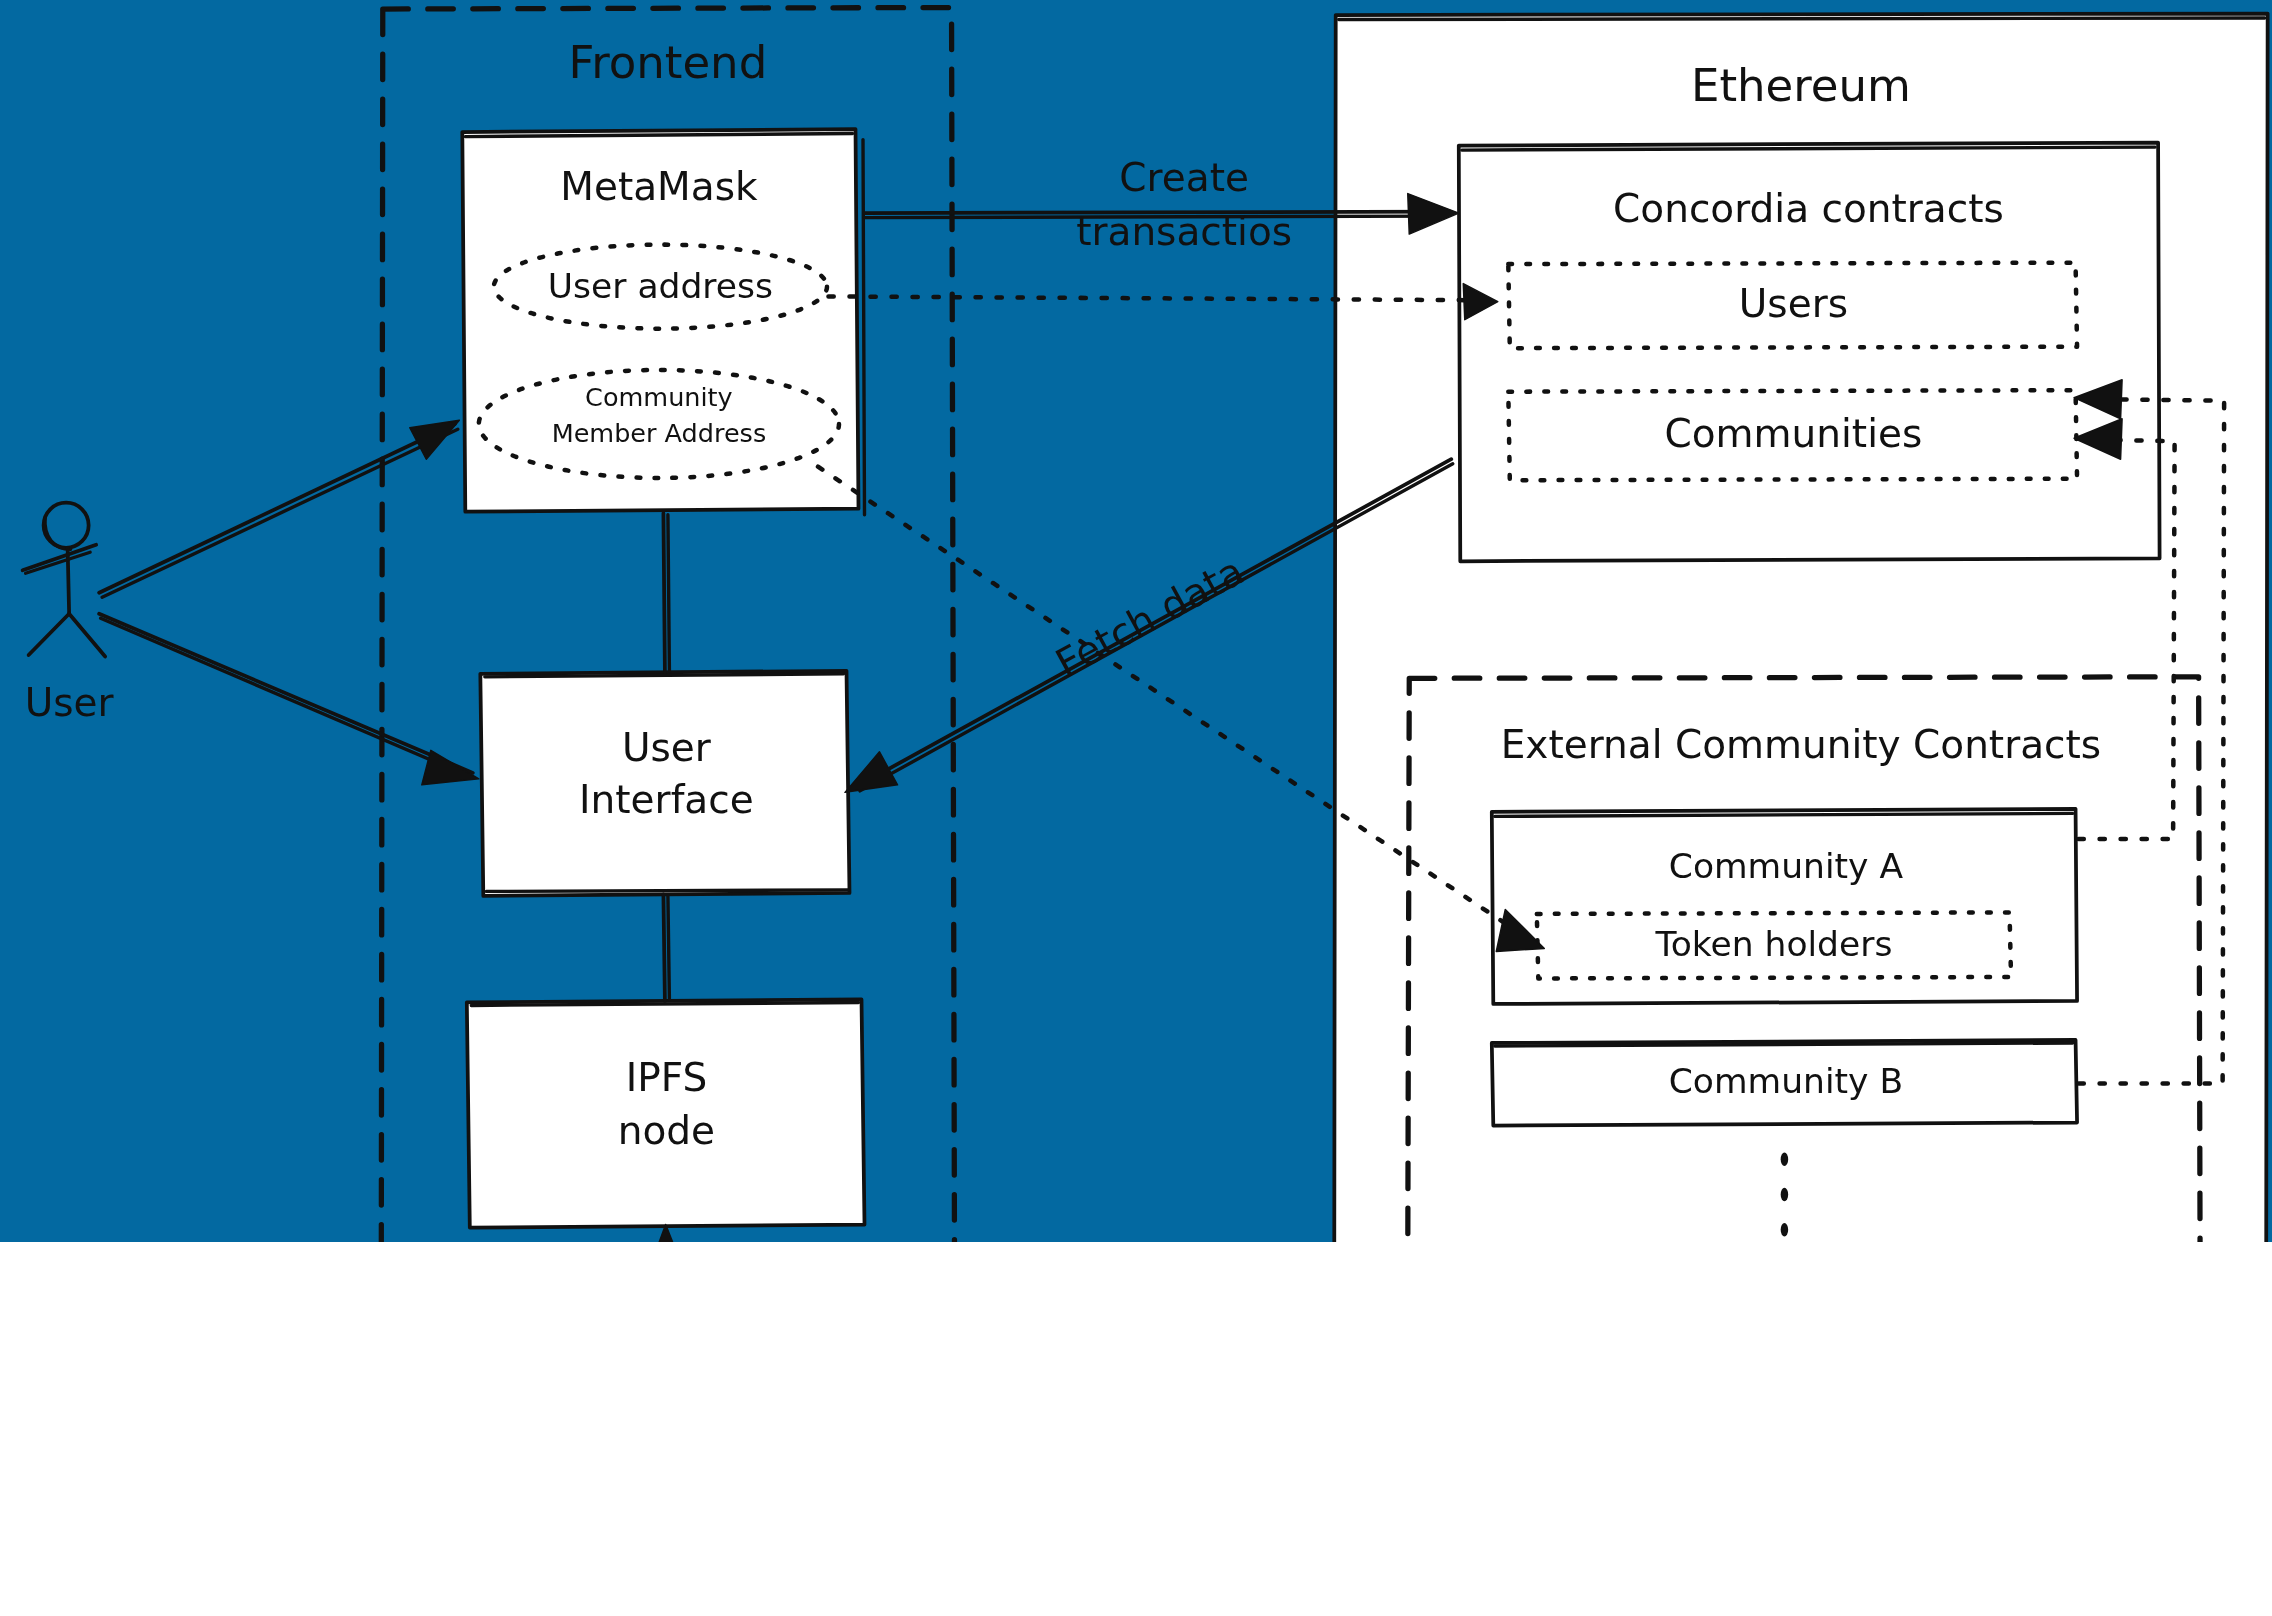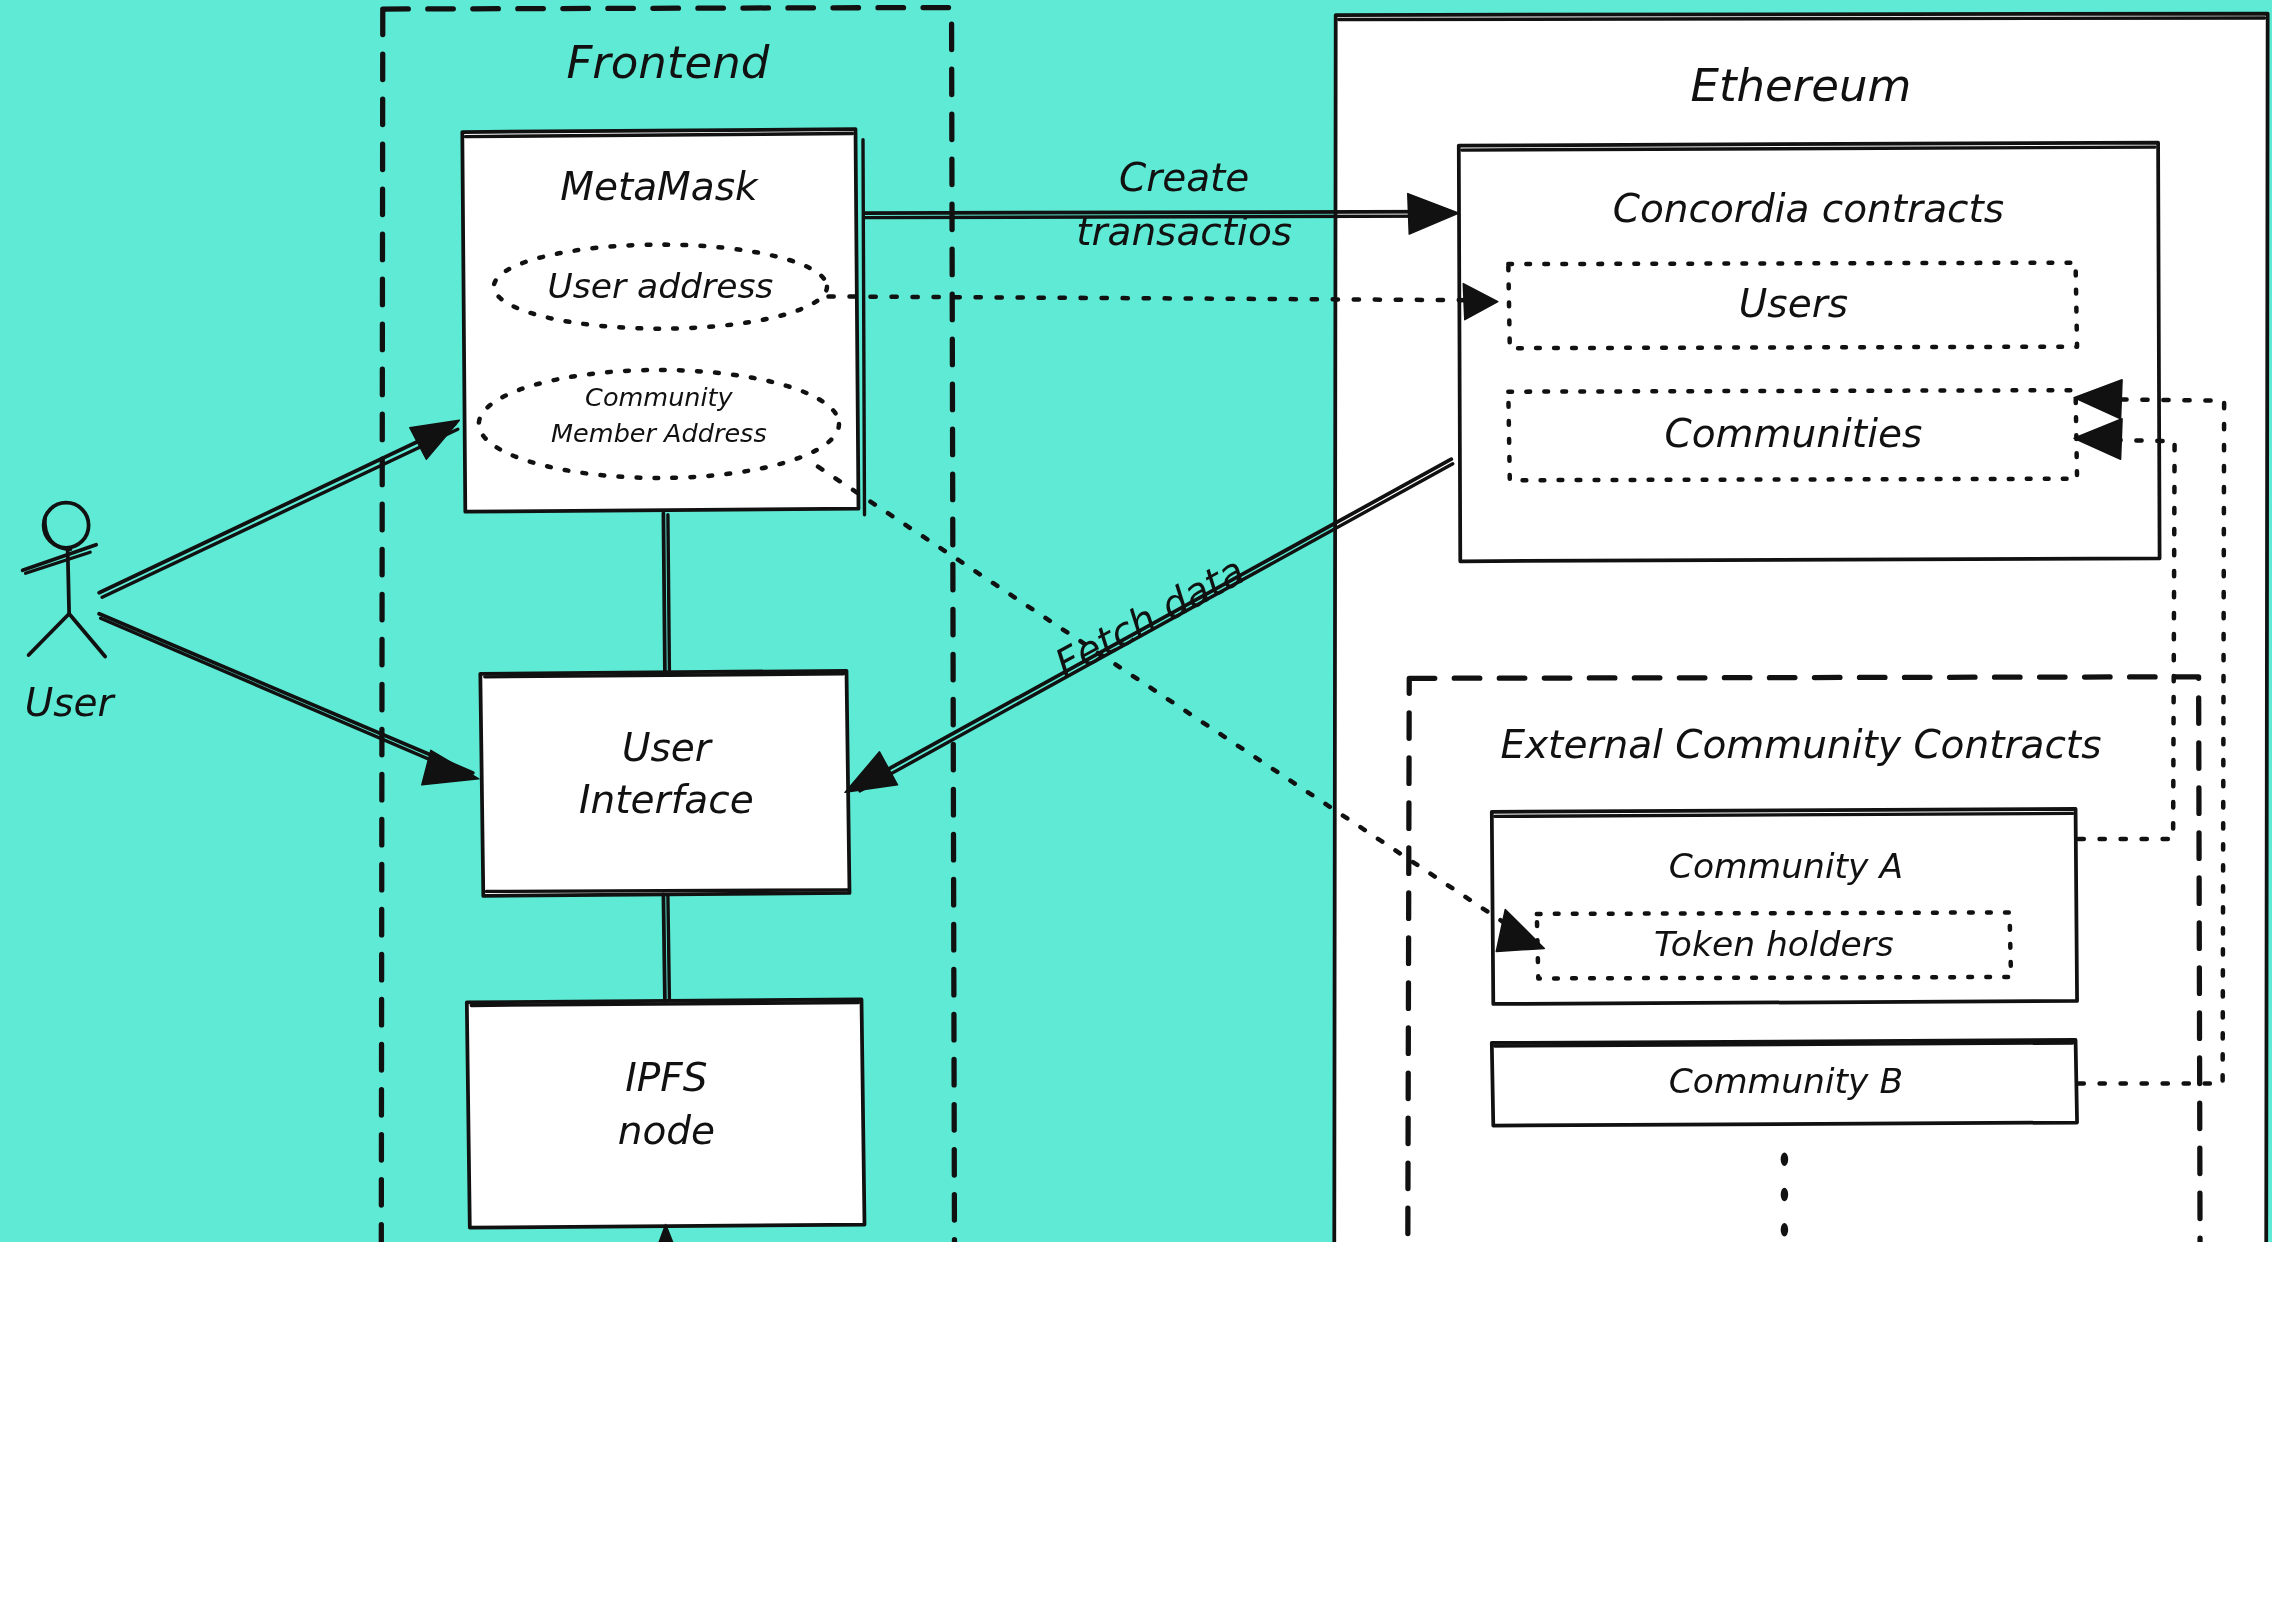--- a/index.html
+++ b/index.html
@@ -1,18 +1,18 @@
 <!DOCTYPE html>
 <html style="font-size:12px"><head>
 <meta charset="utf-8">
 <title>Concordia Architecture Diagram</title>
 <style>
   html,body{margin:0;padding:0;background:#ffffff;}
   body{font-family:"DejaVu Sans", sans-serif;}
-  #stage{position:relative;width:2273px;height:1242px;background:#5eead4;overflow:hidden;font-style:italic;}
+  #stage{position:relative;width:2273px;height:1242px;background:#0369a1;overflow:hidden;}
   svg#diagram{position:absolute;left:0;top:0;width:2273px;height:1617px;display:block;}
   .sk-stroke{fill:none;stroke:#111111;stroke-linecap:round;stroke-linejoin:round;}
   .sk-solid{stroke-width:5;}
   .sk-thin{stroke-width:4.5;}
   .box-fill{fill:#ffffff;}
   .dashed-group{stroke-dasharray:34 26;stroke-width:7;}
   .dotted-fine{stroke-dasharray:5 19;stroke-width:6;}
   .conn-dotted{stroke-dasharray:7 21;stroke-width:6;fill:none;stroke:#111111;stroke-linecap:round;}
   .arrowfill{fill:#111111;stroke:#111111;stroke-width:2;stroke-linejoin:round;}
   text.lbl{

